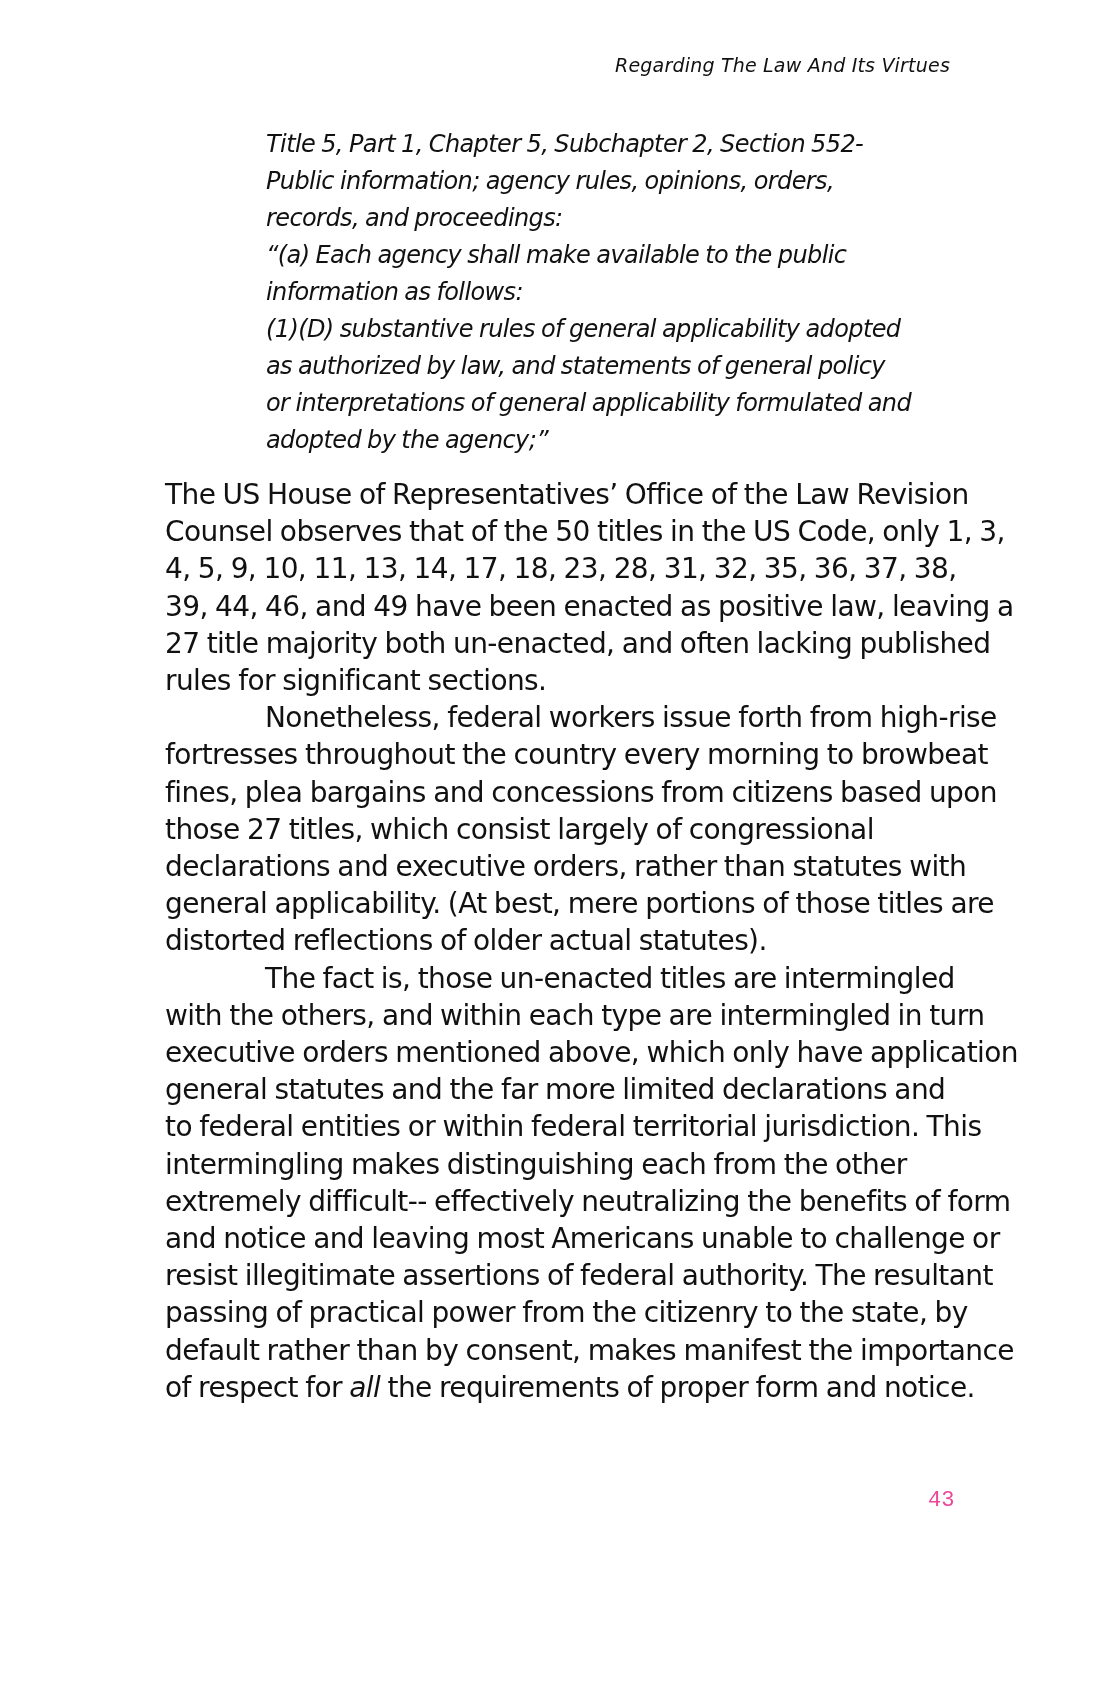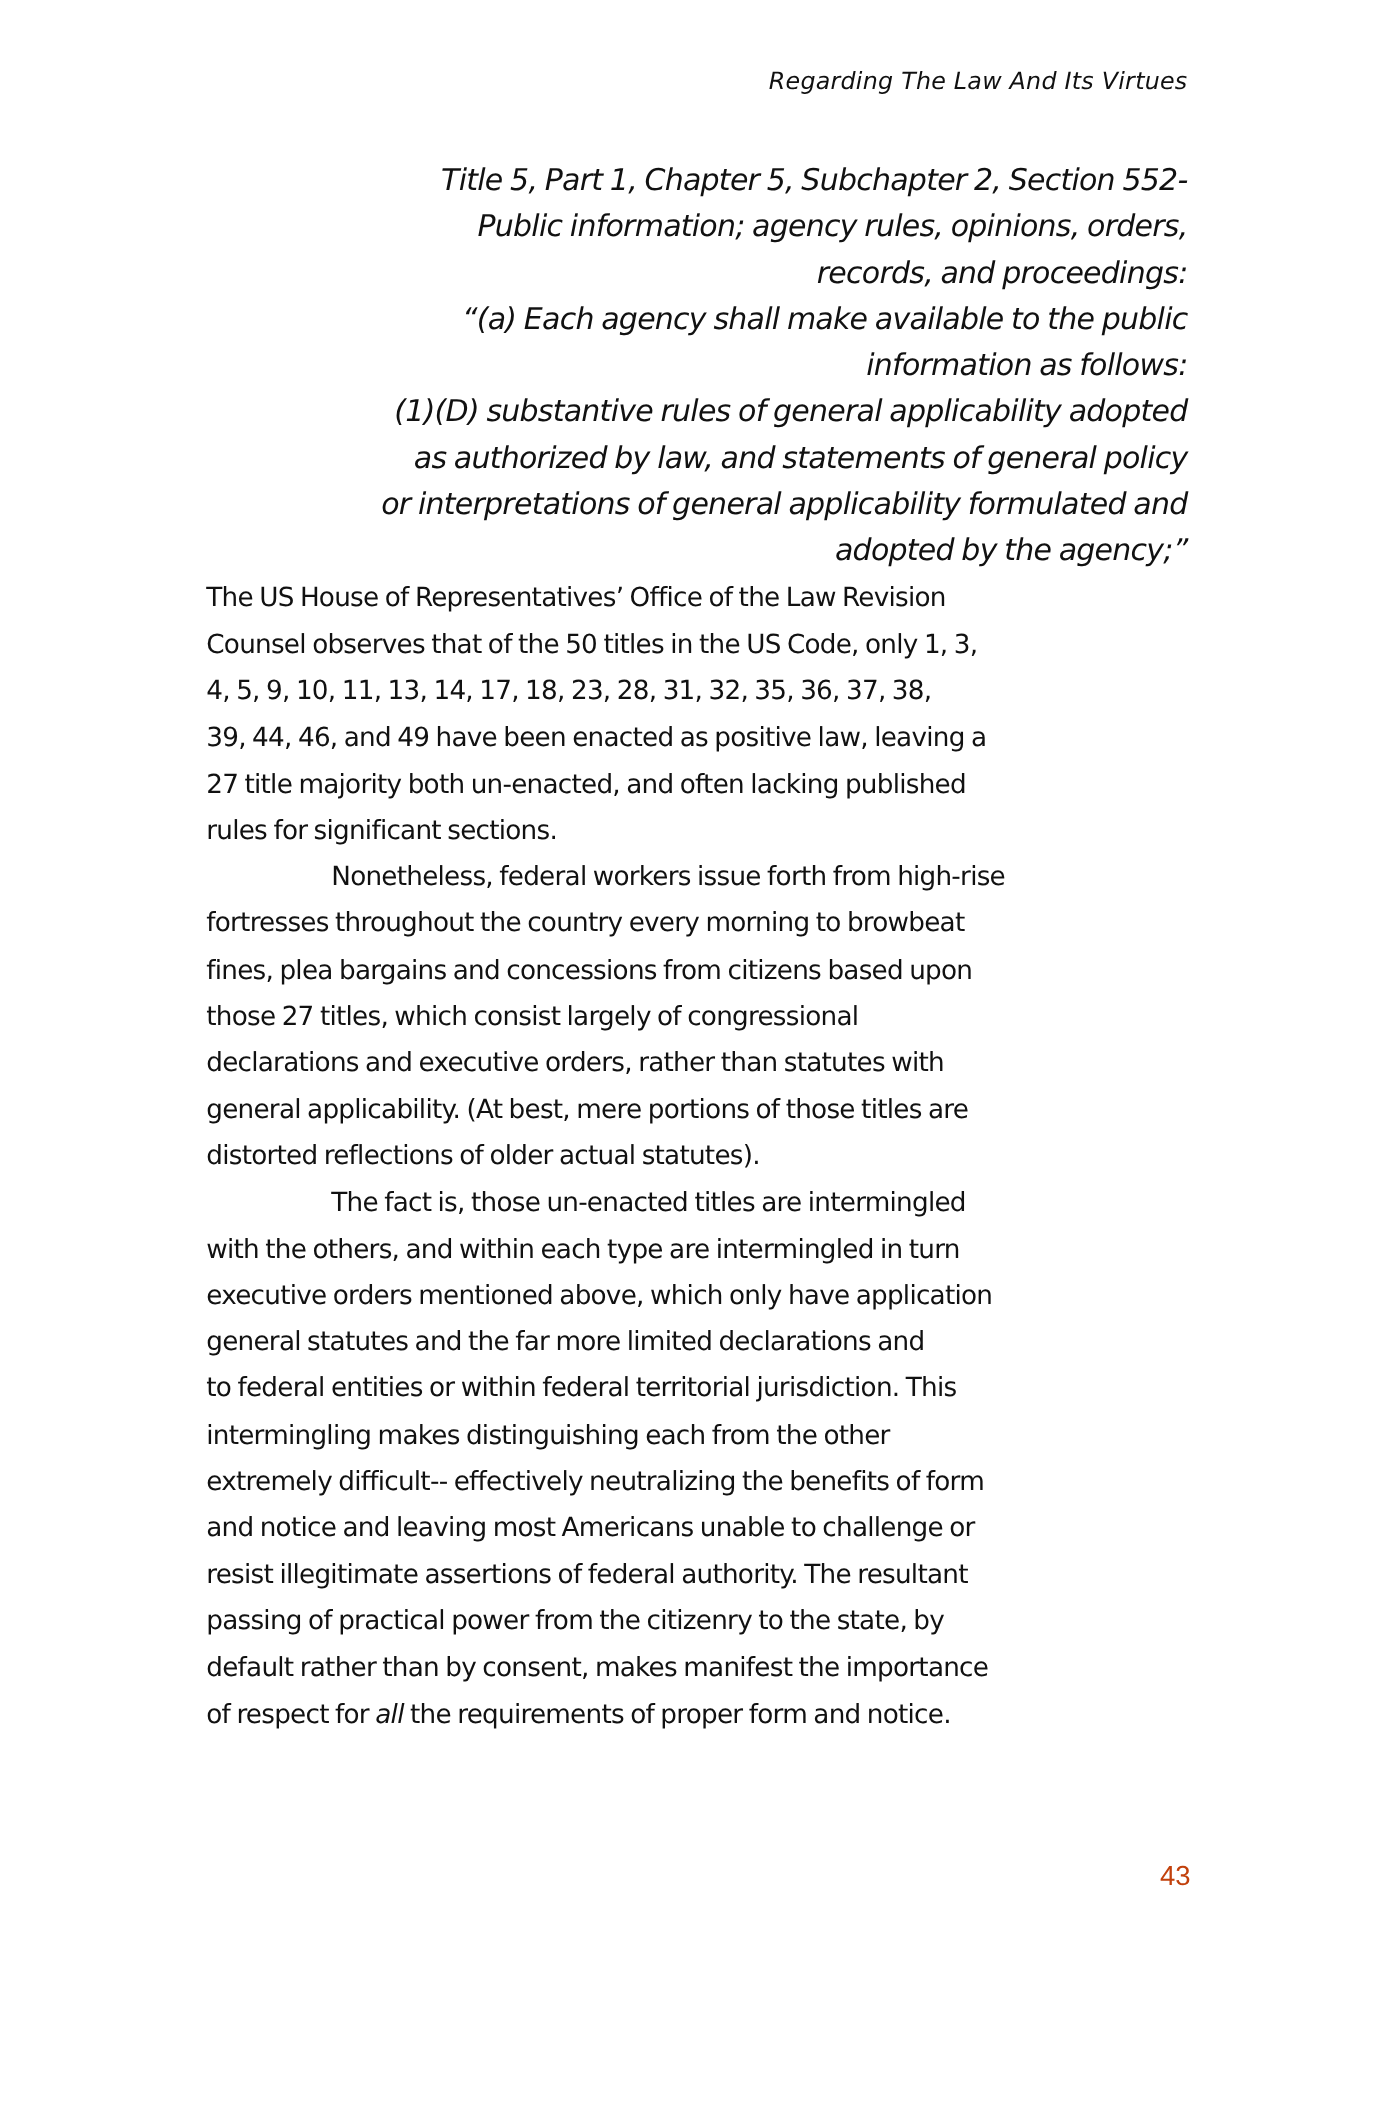--- a/index.html
+++ b/index.html
@@ -21,64 +21,63 @@
       right: 150px;
       font-family: "DejaVu Sans", sans-serif;
       font-weight: normal;
       font-style: italic;
       font-size: 19px;
       letter-spacing: 0.2px;
       color: #111111;
     }
     .quote-block {
       position: absolute;
-      left: 250px;
+      left: 266px;
       top: 126px;
       width: 700px;
       font-family: "DejaVu Sans", sans-serif;
       font-style: italic;
       font-size: 24px;
       line-height: 37px;
       letter-spacing: -0.6px;
       word-spacing: -1px;
-      text-align: right;
     }
     .quote-line {
       display: block;
       white-space: nowrap;
     }
     .body-text {
       position: absolute;
       left: 165px;
-      top: 460px;
+      top: 476px;
       width: 800px;
       font-family: "DejaVu Sans", sans-serif;
-      font-size: 21px;
+      font-size: 28px;
       line-height: 37.2px;
       letter-spacing: -0.6px;
       word-spacing: -1px;
     }
     .line {
       display: block;
       white-space: nowrap;
     }
     .line.indent {
       padding-left: 100px;
     }
     .emph {
       font-style: italic;
       text-align: center;
     }
     .page-number {
       position: absolute;
       top: 1488px;
       left: 928px;
-      font-family: Liberation Sans, sans-serif;
+      font-family: Liberation Mono, monospace;
       font-size: 22px;
-      color: #c2410c;
+      color: #ec4899;
     }
   </style>
 </head>
 <body>
 
 <div>
 
   <div class="running-header">Regarding The Law And Its Virtues</div>
 
   <div class="quote-block">

